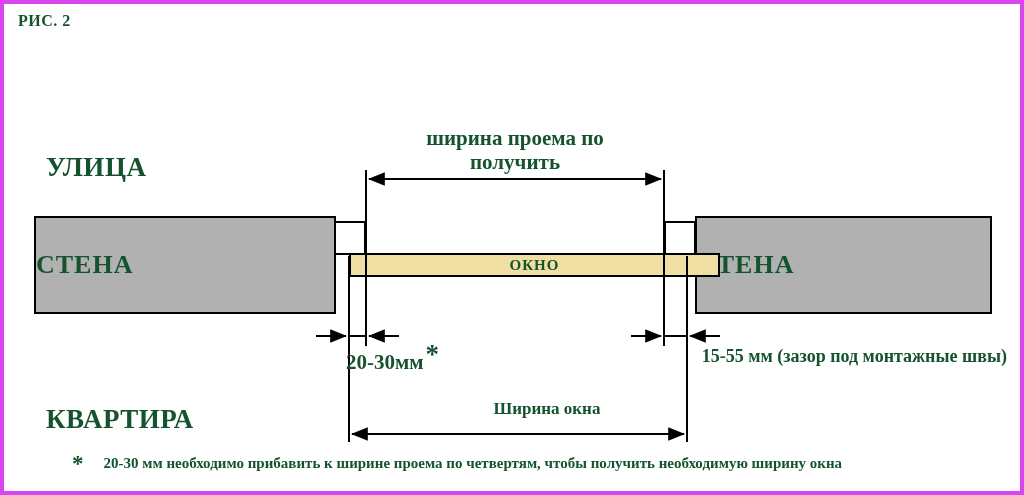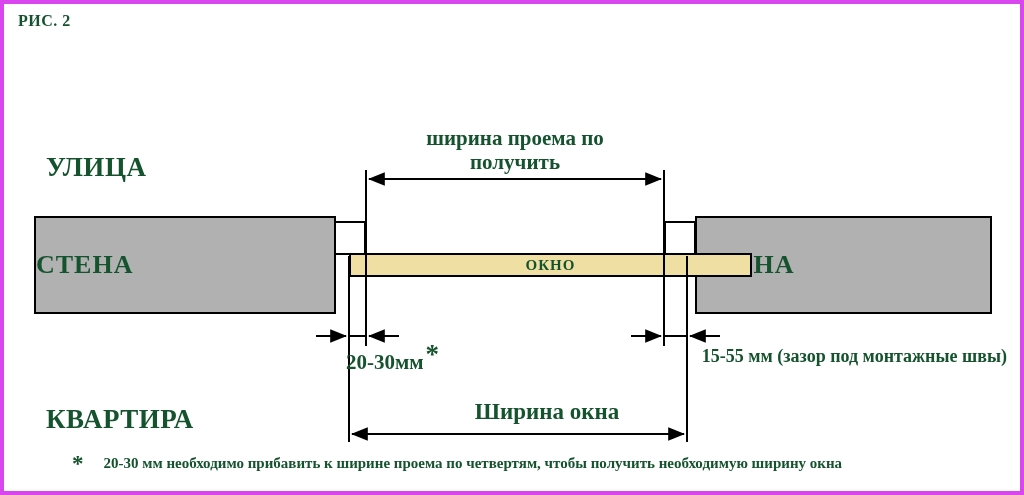--- a/index.html
+++ b/index.html
@@ -45,21 +45,21 @@
     border: 2px solid #000;
     box-sizing: border-box;
     display: flex; align-items: center; justify-content: flex-start;
     font-size: 26px;
     letter-spacing: 1px;
   }
   .wall-left  { left: 30px;  width: 302px; }
   .wall-right { left: 691px; width: 297px; }
 
   .window-bar {
-    left: 345px; top: 249px; width: 403px; height: 24px;
+    left: 345px; top: 249px; width: 371px; height: 24px;
     background: var(--window-color, #f0dfa3);
     border: 2px solid #000;
     box-sizing: border-box;
     display: flex; align-items: center; justify-content: center;
     font-size: 15px;
     letter-spacing: 1px;
   }
 
   svg.overlay {
     position: absolute; left: 0; top: 0;
@@ -84,21 +84,21 @@
   }
   .dim-gap {
     left: 693px; top: 342px; width: 310px;
     text-align: right;
     font-size: 18px;
     line-height: 1.2;
   }
   .dim-window-width {
     left: 345px; top: 395px; width: 396px;
     text-align: center;
-    font-size: 23px;
+    font-size: 17px;
   }
   .footnote {
     left: 68px; top: 450px; width: 920px;
     display: flex; align-items: flex-start;
     font-size: 15px;
     line-height: 1.25;
   }
   .footnote .star {
     font-size: 23px;
     line-height: 1;

